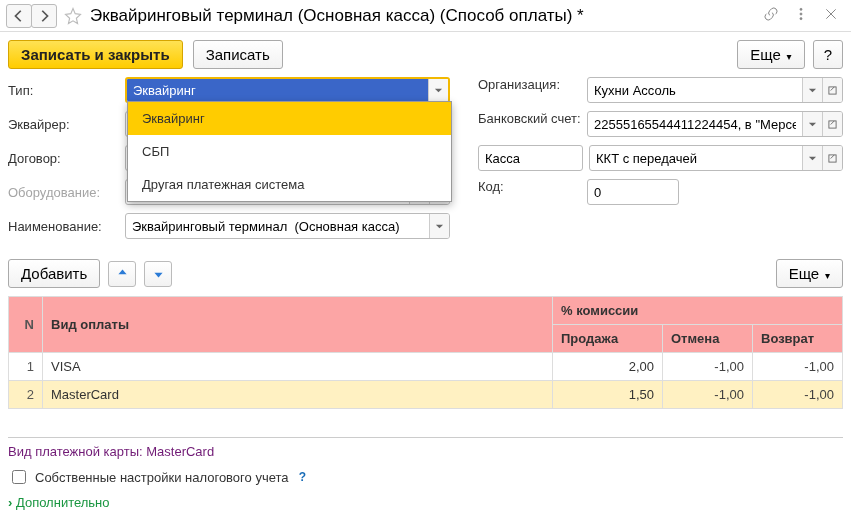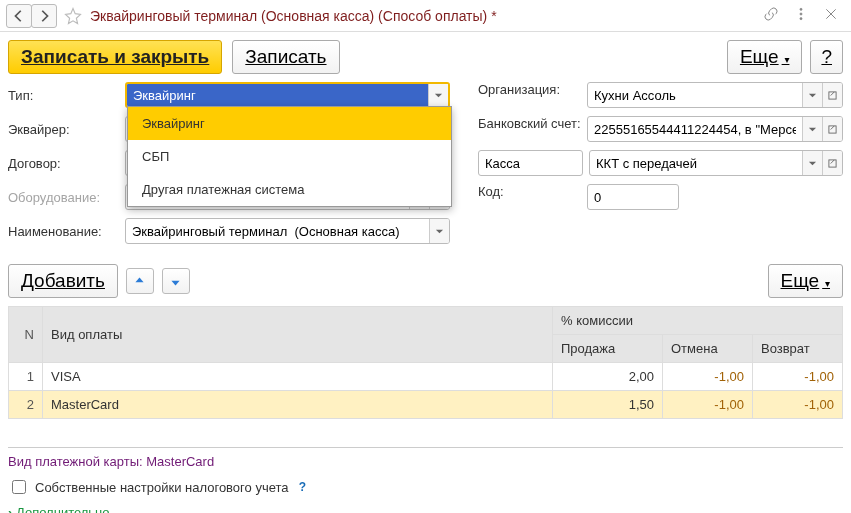--- a/index.html
+++ b/index.html
@@ -23,36 +23,35 @@
     border: 1px solid #bbb;
     background: #f7f7f7;
     display: flex; align-items: center; justify-content: center;
     border-radius: 3px;
     margin-right: -1px;
     cursor: pointer;
   }
   .nav-btn svg { width: 14px; height: 14px; fill: #555; }
   .star-icon { width: 18px; height: 18px; margin: 0 8px; }
   .star-icon svg { width: 18px; height: 18px; fill: none; stroke: #bbb; stroke-width: 1.5; }
-  .title-text { font-size: 14px; color: #7f1d1d; flex: 1; }
+  .title-text { font-size: 17px; color: #000000; flex: 1; }
   .tb-right { display: flex; gap: 14px; align-items: center; margin-right: 6px; }
   .tb-right svg { width: 16px; height: 16px; stroke: #888; fill: none; }
 
   .toolbar {
     display: flex; align-items: center;
     padding: 8px 8px 6px 8px; gap: 10px;
   }
   .btn {
     border: 1px solid #aaa;
     border-radius: 3px;
     padding: 5px 12px;
     background: linear-gradient(#fff,#f2f2f2);
     cursor: pointer;
-    font-size: 19px;
-    text-decoration: underline;
+    font-size: 15px;
   }
   .btn-primary {
     background: linear-gradient(#ffe254,#ffcc00);
     border: 1px solid #d6a500;
     font-weight: bold;
     color: #222;
   }
   .toolbar-right { margin-left: auto; display: flex; gap: 8px; }
   .btn-more::after { content: " ▾"; font-size: 10px; margin-left: 3px; }
   .btn-help { padding: 5px 10px; }
@@ -122,23 +121,23 @@
     border-collapse: collapse;
     width: calc(100% - 16px);
   }
   .table th, .table td {
     border: 1px solid #ddd;
     padding: 6px 8px;
     text-align: left;
     font-weight: normal;
     font-size: 13px;
   }
-  .table th { background: #e5e5e5; }
+  .table th { background: #fca5a5; font-weight: bold; }
   .table .num { text-align: right; }
-  .table .neg { color: #a16207; }
+  .table .neg { color: #404040; }
   .table tr.sel td { background: #fff1c2; }
   .table .rownum { width: 34px; text-align: right; color: #555; }
 
   .footer-info {
     margin: 28px 8px 4px 8px;
     border-top: 1px solid #ccc;
     padding-top: 6px;
     color: #701a75;
   }
   .chk-row { margin: 8px 8px; display: flex; align-items: center; gap: 6px; }

